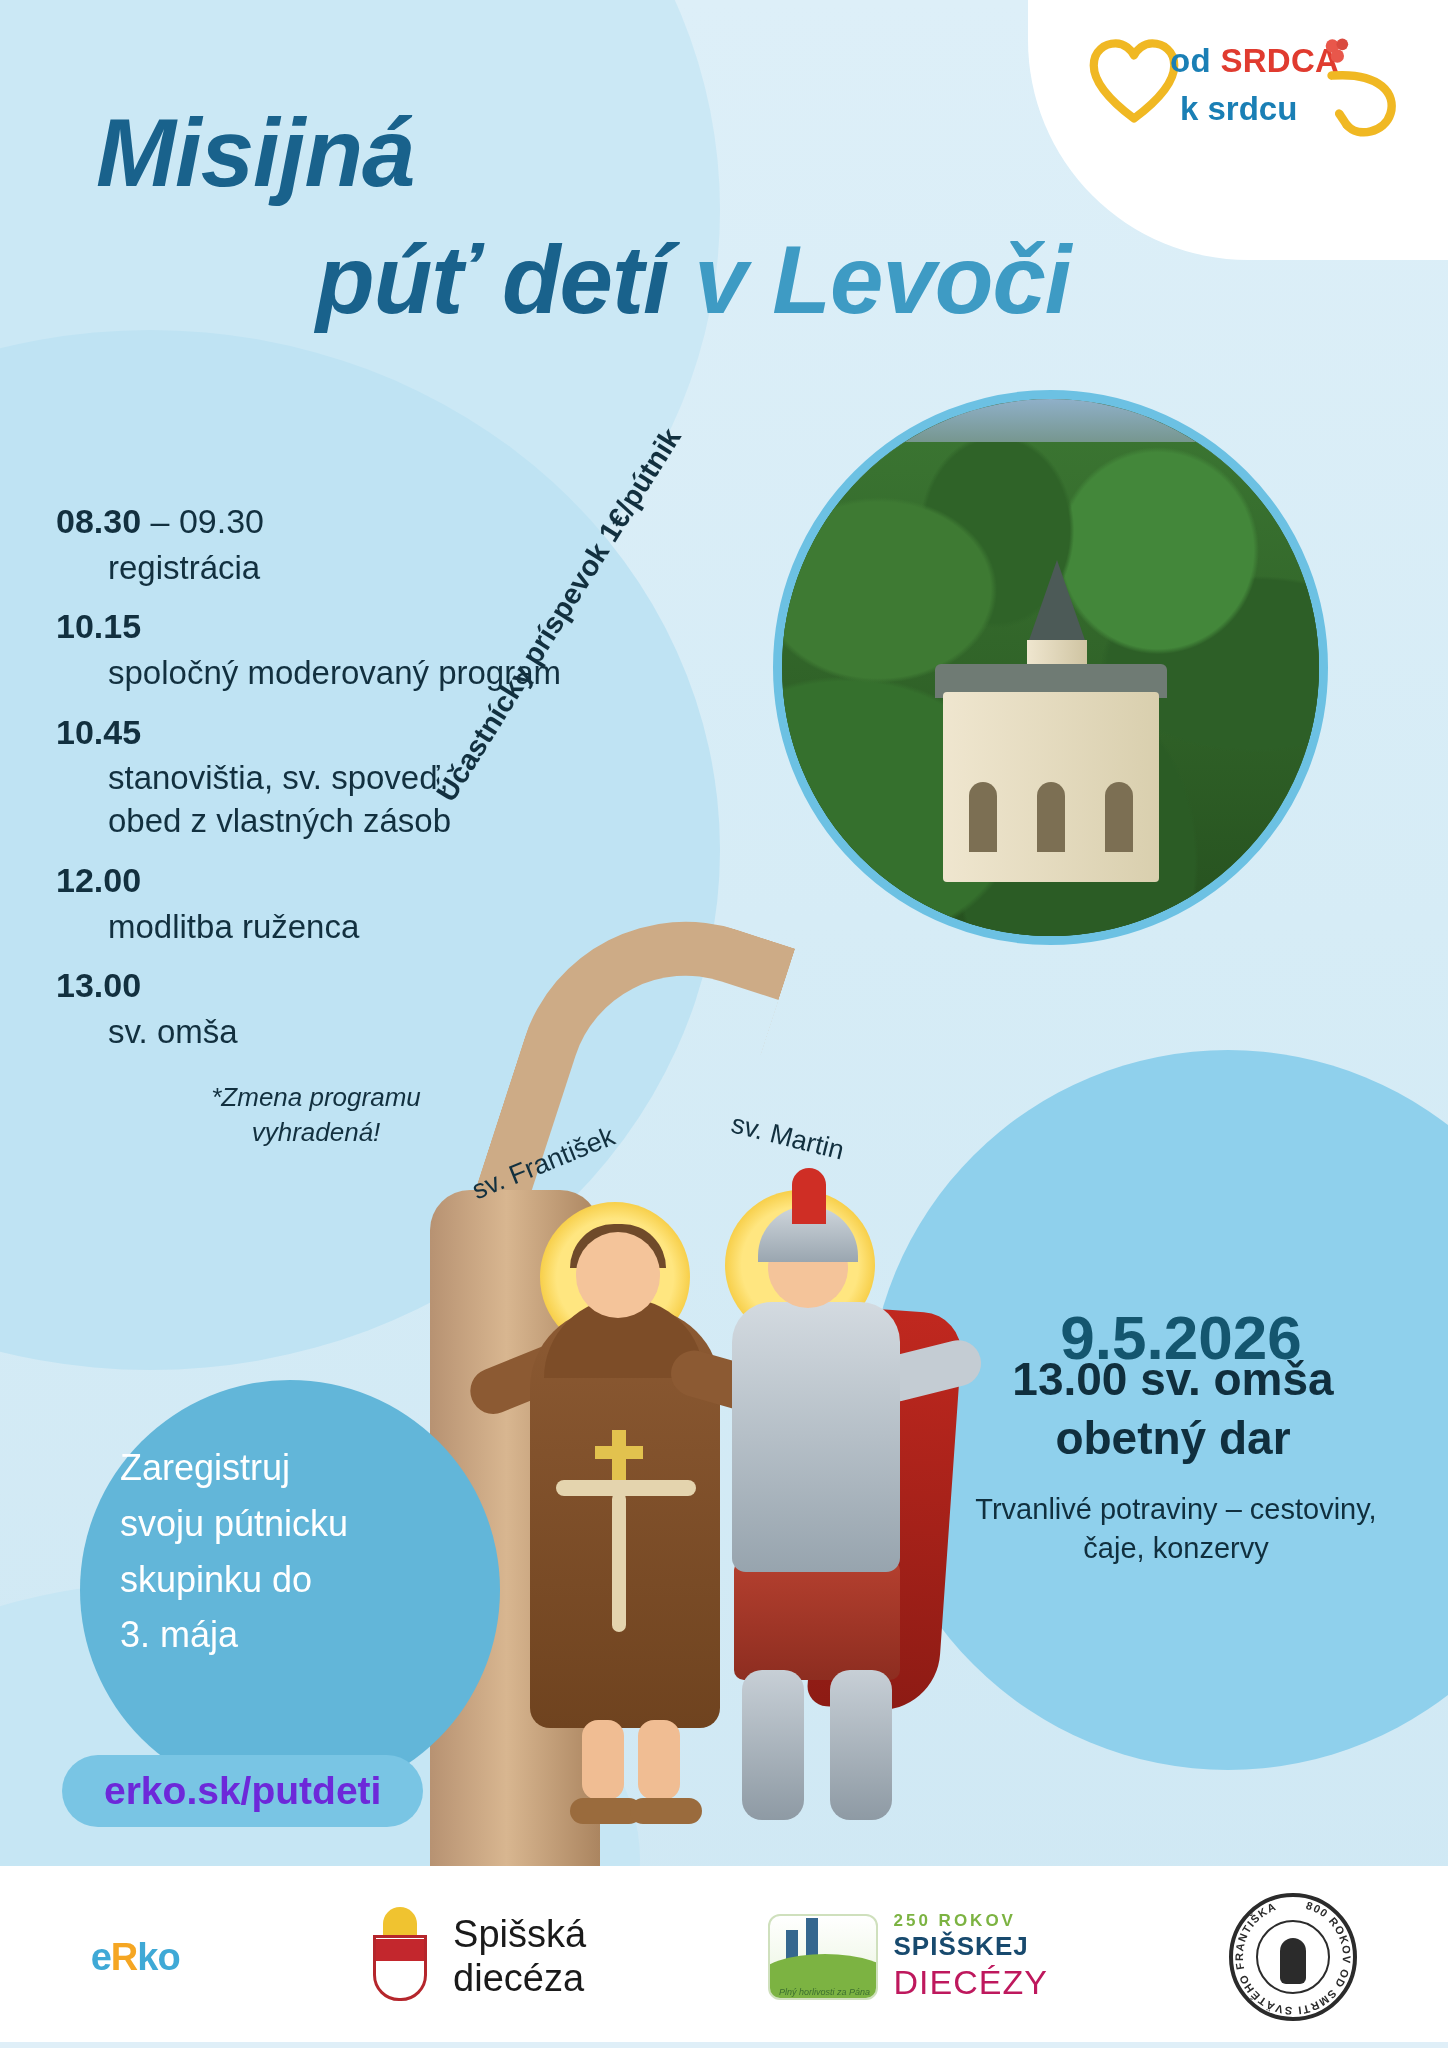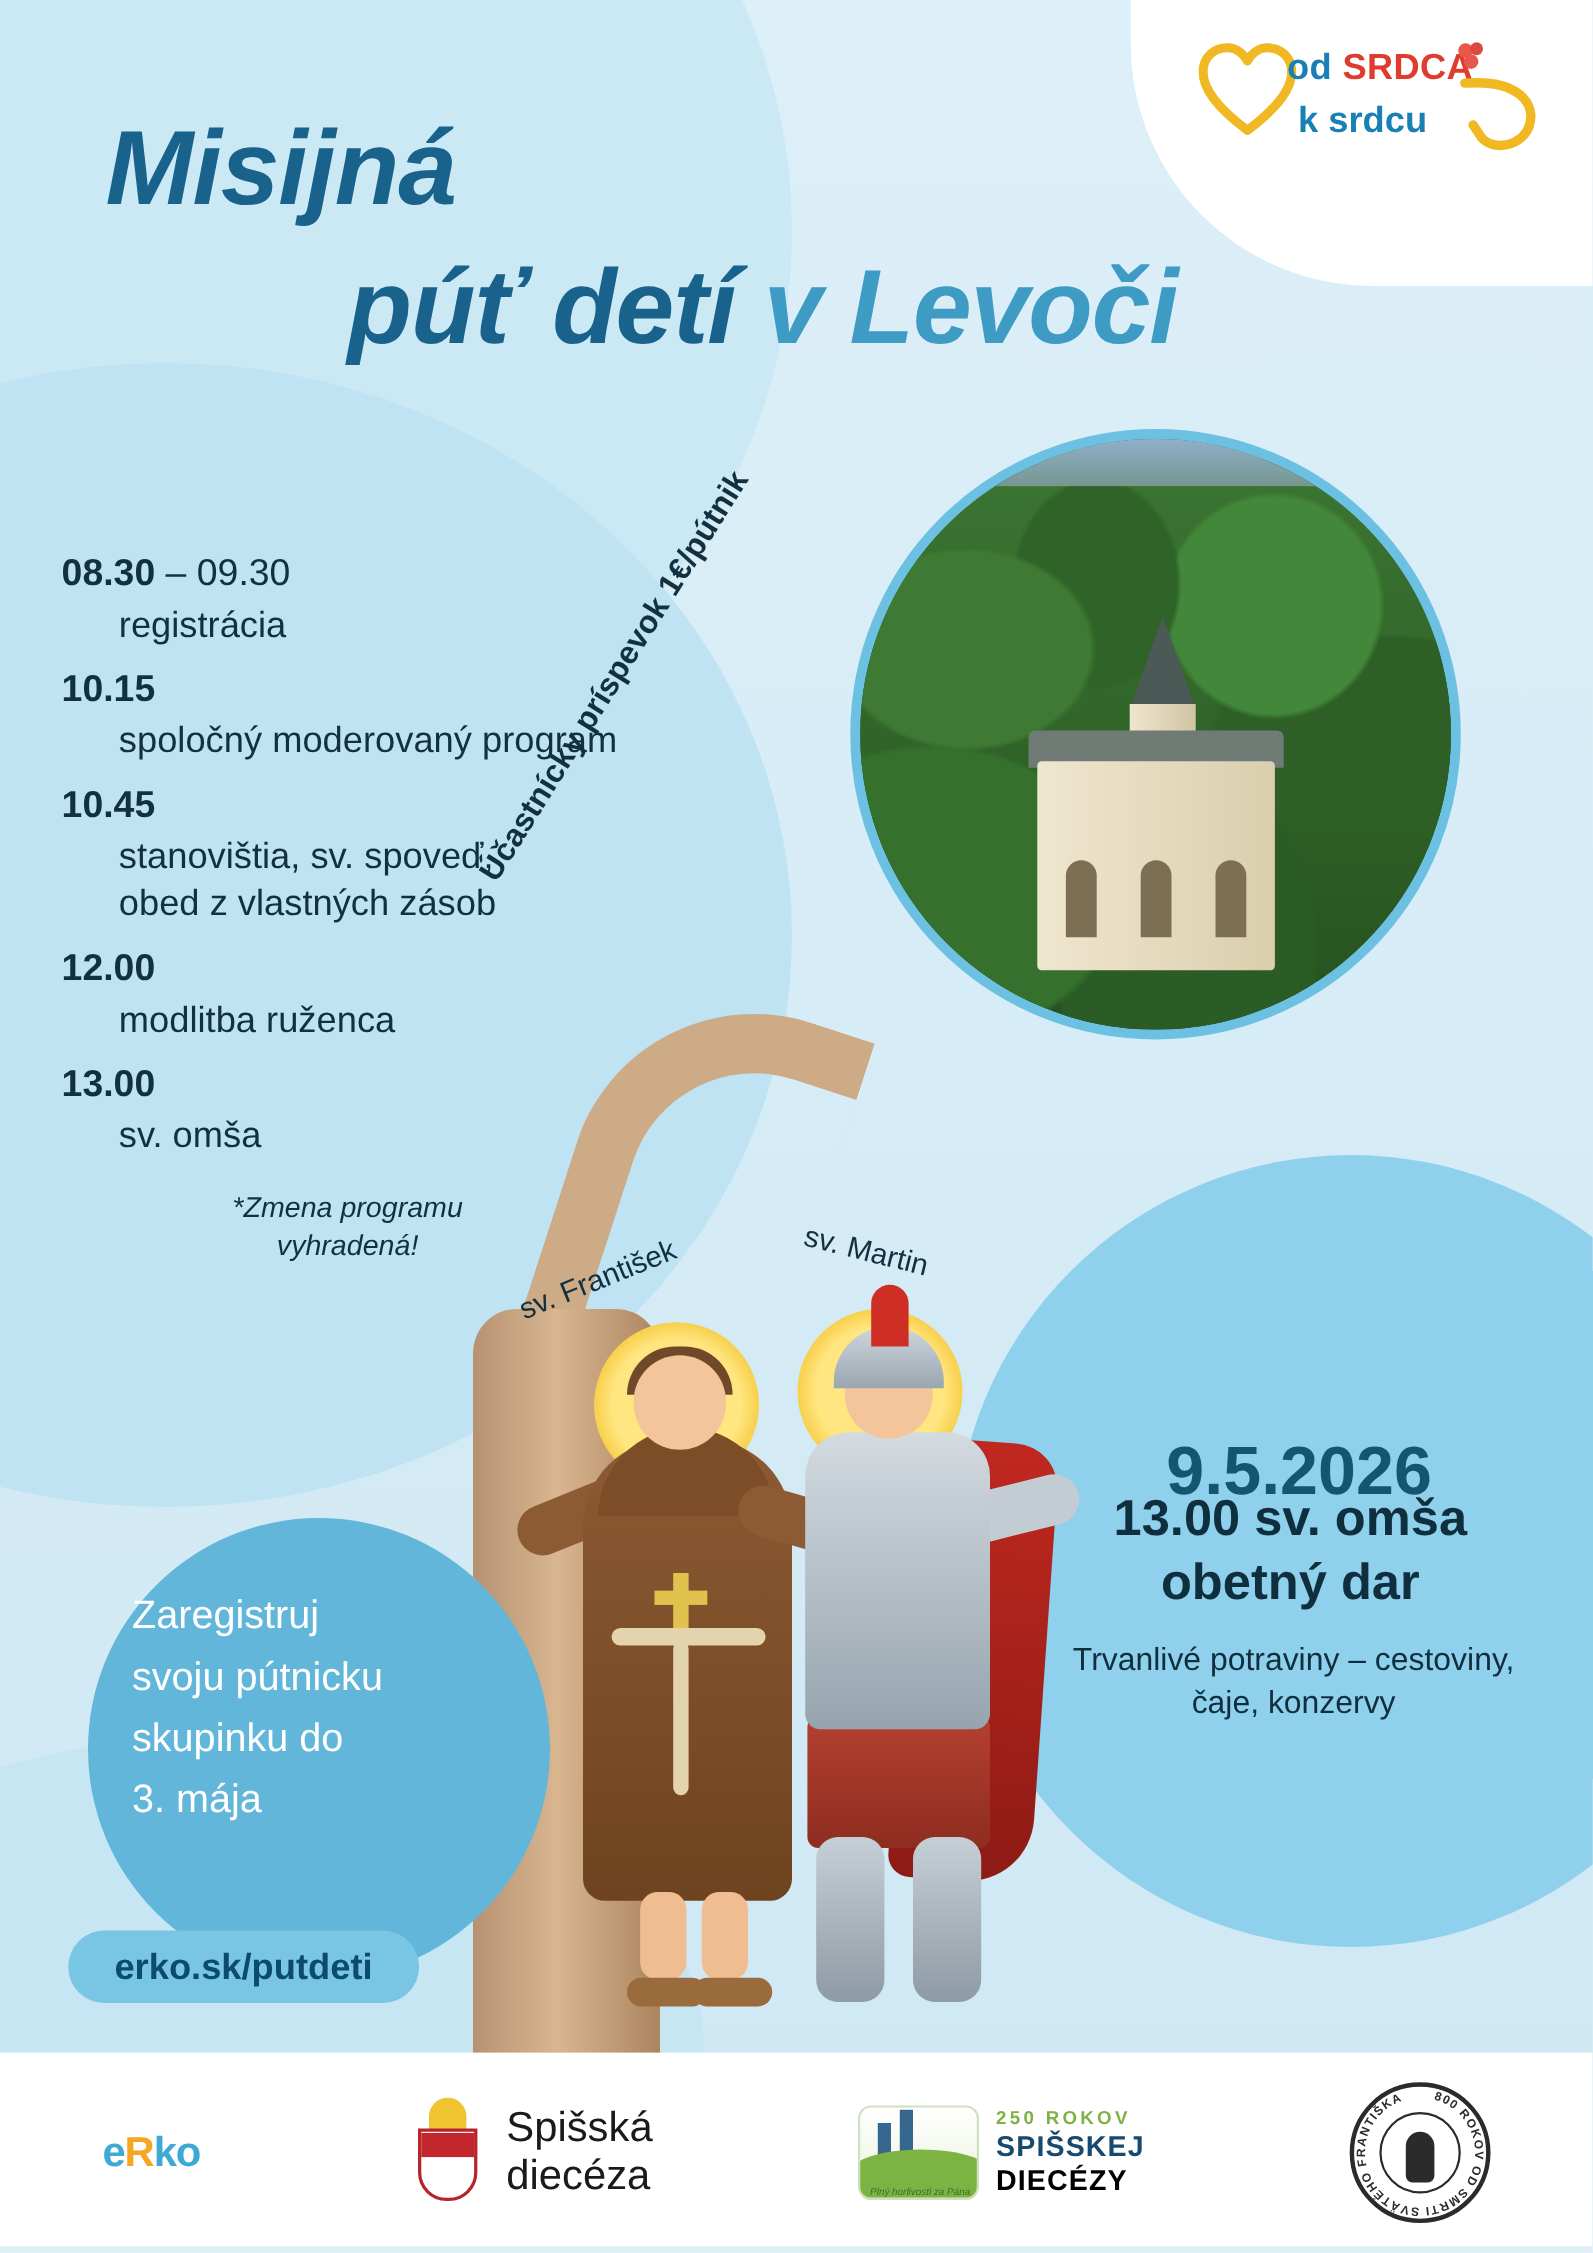--- a/index.html
+++ b/index.html
@@ -292,22 +292,22 @@
   .register-text {
     position: absolute; left: 120px; top: 1440px; width: 340px;
     text-align: left; color: #ffffff;
     font-size: 36px; line-height: 1.55;
   }
 
   
   .url-pill {
     position: absolute; left: 62px; top: 1755px;
     padding: 14px 42px; border-radius: 40px;
-    background: #79c5e4; color: #0c4a6e;
-    font-size: 33px; font-weight: bold;
+    background: #79c5e4; color: #6d28d9;
+    font-size: 39px; font-weight: bold;
   }
 
   
   .footer {
     position: absolute; left: 0; bottom: 0; width: 1448px; height: 182px;
     background: #ffffff;
     display: flex; align-items: center; justify-content: space-around;
   }
   .footer-item { display: flex; align-items: center; gap: 14px; }
   .erko-logo { font-size: 38px; font-weight: bold; color: #3fa9d6; letter-spacing: -1px; }
@@ -345,21 +345,21 @@
     position: absolute; left: 36px; bottom: 28px; width: 12px; height: 52px;
     background: #35678f;
   }
   .anniv-caption {
     position: absolute; left: 0; bottom: 1px; width: 110px;
     font-size: 9px; text-align: center; color: #3b6e2e; font-style: italic;
   }
   .anniv-txt { line-height: 1.2; }
   .anniv-txt .l1 { font-size: 17px; letter-spacing: 3px; color: #7cb342; font-weight: bold; }
   .anniv-txt .l2 { font-size: 26px; letter-spacing: 1px; color: #184a6e; font-weight: bold; }
-  .anniv-txt .l3 { font-size: 26px; letter-spacing: 1px; color: #000000; font-weight: bold; }
+  .anniv-txt .l3 { font-size: 34px; letter-spacing: 1px; color: #be185d; font-weight: normal; }
   .franc-seal {
     width: 128px; height: 128px; border-radius: 50%;
     border: 4px solid #2b2b2b; position: relative;
     display: flex; align-items: center; justify-content: center;
   }
   .franc-inner {
     width: 74px; height: 74px; border-radius: 50%;
     border: 2px solid #2b2b2b; background: #fff;
     position: relative;
   }

